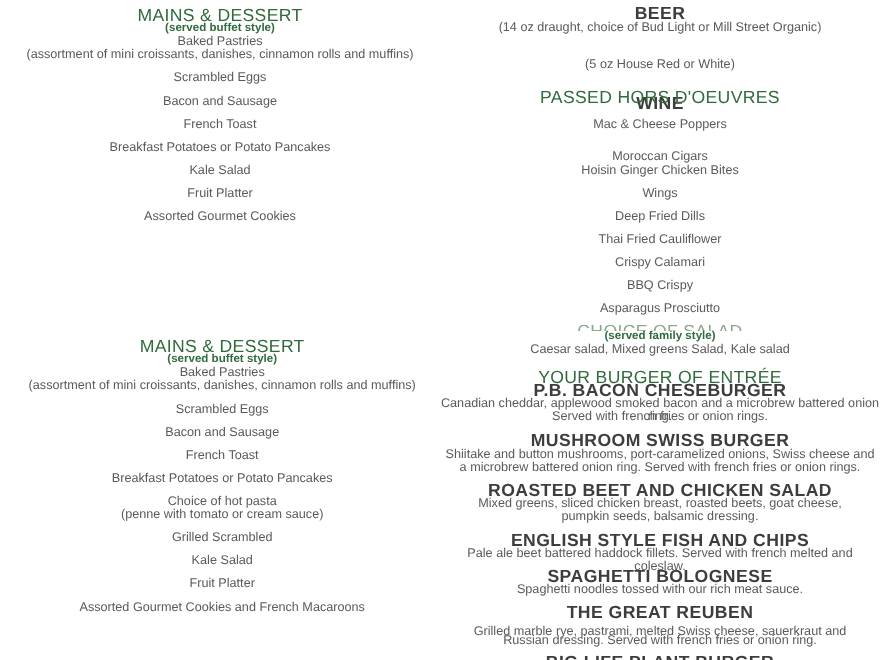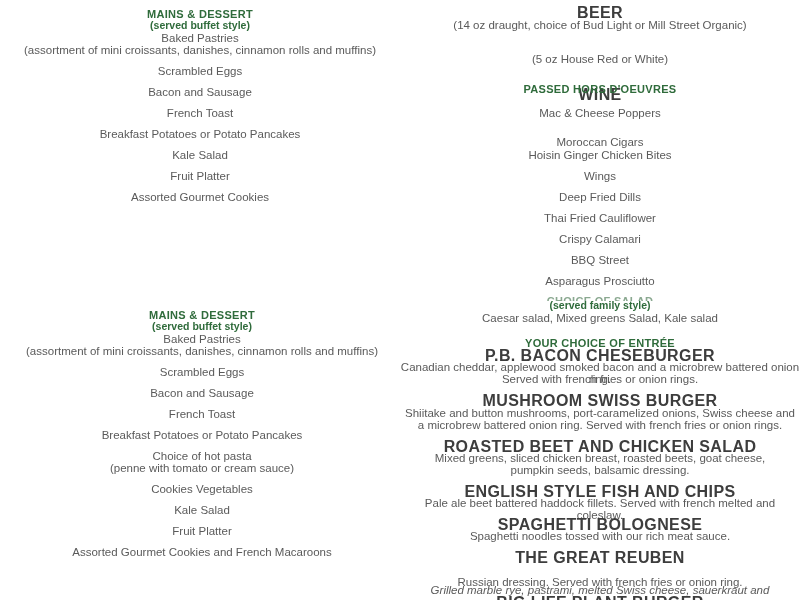--- a/index.html
+++ b/index.html
@@ -1,19 +1,19 @@
 <!DOCTYPE html>
 <html><head>
 <meta charset="utf-8">
 <style>
   html, body { margin:0; padding:0; background:#ffffff; }
   body { width:800px; height:600px; overflow:hidden; position:relative;
          font-family:"Liberation Sans", "DejaVu Sans", sans-serif; color:#5a5a5a; }
   .col { position:absolute; text-align:center; }
-  .green-h { color:#2f6b3b; font-weight:bold; font-size:11px; letter-spacing:0.3px; line-height:13px; }
+  .green-h { color:#2f6b3b; font-weight:normal; font-size:16px; letter-spacing:0.3px; line-height:13px; }
   .green-sub { color:#2f6b3b; font-weight:bold; font-size:10.5px; line-height:11px; }
   .dark-h { color:#3d3d3d; font-weight:bold; font-size:16px; letter-spacing:0.4px; line-height:13px; }
   .item { font-size:11.5px; line-height:12px; color:#5a5a5a; }
   .blk { position:absolute; left:0; right:0; text-align:center; }
   .clip { overflow:hidden; height:6px; }
 </style>
 </head>
 <body>
 
 <div class="col" style="left:0; width:400px; top:0; height:210px;">
@@ -34,21 +34,21 @@
   <div class="blk green-h" style="top:9px;">MAINS &amp; DESSERT</div>
   <div class="blk green-sub" style="top:21px;">(served buffet style)</div>
   <div class="blk item" style="top:33px;">Baked Pastries</div>
   <div class="blk item" style="top:45px;">(assortment of mini croissants, danishes, cinnamon rolls and muffins)</div>
   <div class="blk item" style="top:66px;">Scrambled Eggs</div>
   <div class="blk item" style="top:87px;">Bacon and Sausage</div>
   <div class="blk item" style="top:108px;">French Toast</div>
   <div class="blk item" style="top:129px;">Breakfast Potatoes or Potato Pancakes</div>
   <div class="blk item" style="top:150px;">Choice of hot pasta</div>
   <div class="blk item" style="top:162px;">(penne with tomato or cream sauce)</div>
-  <div class="blk item" style="top:183px;">Cookies Vegetables</div>
+  <div class="blk item" style="top:183px;">Grilled Scrambled</div>
   <div class="blk item" style="top:204px;">Kale Salad</div>
   <div class="blk item" style="top:225px;">Fruit Platter</div>
   <div class="blk item" style="top:246px;">Assorted Gourmet Cookies and French Macaroons</div>
 </div>
 
 <div class="col" style="left:400px; width:400px; top:0; height:600px;">
 
   <div class="blk dark-h" style="top:6px;">BEER</div>
   <div class="blk item" style="top:19px;">(14 oz draught, choice of Bud Light or Mill Street Organic)</div>
 
@@ -56,47 +56,47 @@
   <div class="blk item" style="top:53px;">(5 oz House Red or White)</div>
 
   <div class="blk green-h" style="top:83px;">PASSED HORS D'OEUVRES</div>
   <div class="blk item" style="top:107px;">Mac &amp; Cheese Poppers</div>
   <div class="blk item" style="top:136px;">Moroccan Cigars</div>
   <div class="blk item" style="top:149px;">Hoisin Ginger Chicken Bites</div>
   <div class="blk item" style="top:170px;">Wings</div>
   <div class="blk item" style="top:191px;">Deep Fried Dills</div>
   <div class="blk item" style="top:212px;">Thai Fried Cauliflower</div>
   <div class="blk item" style="top:233px;">Crispy Calamari</div>
-  <div class="blk item" style="top:254px;">BBQ Street</div>
+  <div class="blk item" style="top:254px;">BBQ Crispy</div>
   <div class="blk item" style="top:275px;">Asparagus Prosciutto</div>
 
   <div class="blk clip" style="top:295px;">
     <div class="green-h" style="color:#8aa890;">CHOICE OF SALAD</div>
   </div>
   <div class="blk green-sub" style="top:300px;">(served family style)</div>
   <div class="blk item" style="top:312px;">Caesar salad, Mixed greens Salad, Kale salad</div>
 
-  <div class="blk green-h" style="top:337px;">YOUR CHOICE OF ENTRÉE</div>
+  <div class="blk green-h" style="top:337px;">YOUR BURGER OF ENTRÉE</div>
 
   <div class="blk dark-h" style="top:349px;">P.B. BACON CHESEBURGER</div>
   <div class="blk item" style="top:361px;">Canadian cheddar, applewood smoked bacon and a microbrew battered onion ring.</div>
   <div class="blk item" style="top:373px;">Served with french fries or onion rings.</div>
 
   <div class="blk dark-h" style="top:394px;">MUSHROOM SWISS BURGER</div>
   <div class="blk item" style="top:407px;">Shiitake and button mushrooms, port-caramelized onions, Swiss cheese and</div>
   <div class="blk item" style="top:419px;">a microbrew battered onion ring. Served with french fries or onion rings.</div>
 
   <div class="blk dark-h" style="top:440px;">ROASTED BEET AND CHICKEN SALAD</div>
   <div class="blk item" style="top:452px;">Mixed greens, sliced chicken breast, roasted beets, goat cheese,</div>
   <div class="blk item" style="top:464px;">pumpkin seeds, balsamic dressing.</div>
 
   <div class="blk dark-h" style="top:485px;">ENGLISH STYLE FISH AND CHIPS</div>
   <div class="blk item" style="top:497px;">Pale ale beet battered haddock fillets. Served with french melted and coleslaw.</div>
 
   <div class="blk dark-h" style="top:518px;">SPAGHETTI BOLOGNESE</div>
   <div class="blk item" style="top:530px;">Spaghetti noodles tossed with our rich meat sauce.</div>
 
   <div class="blk dark-h" style="top:551px;">THE GREAT REUBEN</div>
-  <div class="blk item" style="top:584px;font-style:italic;">Grilled marble rye, pastrami, melted Swiss cheese, sauerkraut and</div>
+  <div class="blk item" style="top:568px;">Grilled marble rye, pastrami, melted Swiss cheese, sauerkraut and</div>
   <div class="blk item" style="top:576px;">Russian dressing. Served with french fries or onion ring.</div>
 
   <div class="blk dark-h" style="top:596px;">BIG LIFE PLANT BURGER</div>
 </div>
 
 </body></html>

